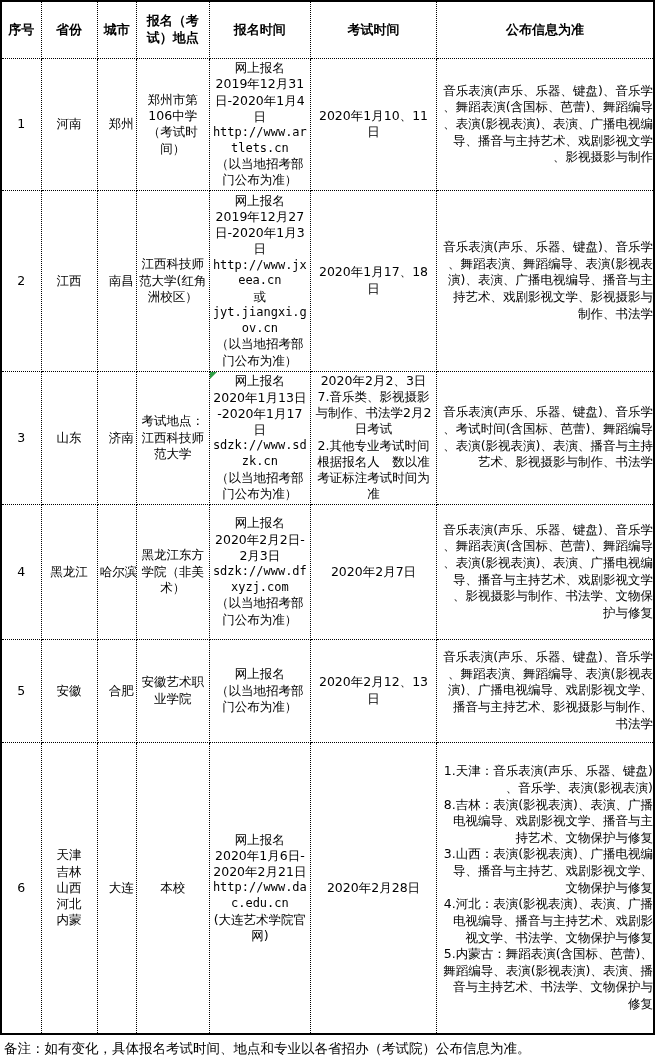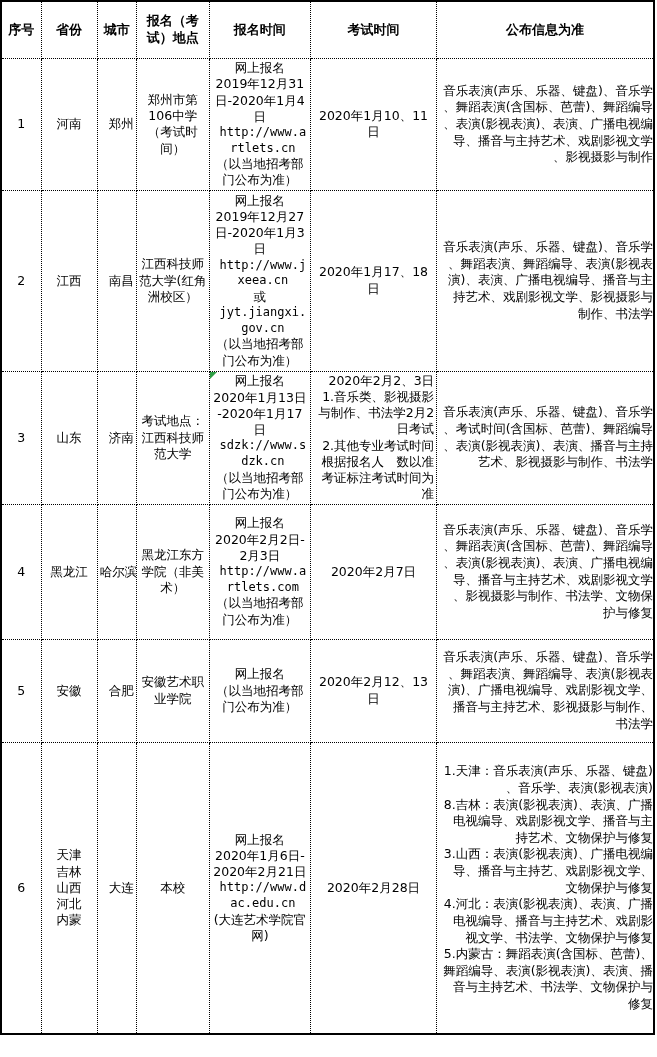--- a/index.html
+++ b/index.html
@@ -4,24 +4,24 @@
 <style>
   html,body{margin:0;padding:0;background:#fff;}
   body{width:657px;font-family:"DejaVu Sans",sans-serif;color:#000;}
   .page{width:561px;}
   table{border-collapse:collapse;table-layout:fixed;width:655px;border:2px solid #000;margin:0;}
   th,td{border:1px dotted #000;vertical-align:middle;text-align:center;
         font-size:12.5px;line-height:1.3;padding:1px 2px;overflow:hidden;}
   th{font-weight:bold;font-size:13px;height:56px;padding:0 1px;}
   td{position:relative;}
   .lines div{word-break:break-all;line-break:anywhere;}
-  .left{text-align:right;margin-top:20px;}
+  .left{text-align:center;margin-top:20px;}
   .majors{text-align:right;line-height:1.33;word-break:break-all;line-break:anywhere;padding:2px 0 2px 4px;}
   .city{white-space:nowrap;text-align:right;}
-  .mono{font-family:"DejaVu Sans Mono",monospace;font-size:12px;margin-left:6px;}
+  .mono{font-family:"DejaVu Sans Mono",monospace;font-size:12px;}
   .green-marker{position:absolute;top:0;left:0;width:0;height:0;
         border-top:7px solid #2e9e44;border-right:7px solid transparent;}
   .note{font-size:13.5px;padding:5px 2px 0 4px;text-align:left;line-height:1.3;}
 </style>
 </head>
 <body>
 
 <div class="page">
   <table>
     <colgroup id="cols">
@@ -82,34 +82,34 @@
           <td>考试地点：江西科技师范大学</td>
           <td class="lines">
             <div>网上报名</div>
             <div>2020年1月13日-2020年1月17日</div>
             <div class="mono">sdzk://www.sdzk.cn</div>
             <div>（以当地招考部门公布为准）</div>
             <span class="green-marker"></span>
           </td>
           <td class="left lines">
             <div>2020年2月2、3日</div>
-            <div>1.音乐类、影视摄影与制作、书法学2月2日考试</div>
+            <div>7.音乐类、影视摄影与制作、书法学2月2日考试</div>
             <div>2.其他专业考试时间根据报名人　数以准考证标注考试时间为准</div>
           </td>
           <td class="majors">音乐表演(声乐、乐器、键盘)、音乐学、考试时间(含国标、芭蕾)、舞蹈编导、表演(影视表演)、表演、播音与主持艺术、影视摄影与制作、书法学</td>
         </tr>
         <tr style="height: 135px;">
           <td>4</td>
           <td>黑龙江</td>
           <td class="city">哈尔滨</td>
           <td>黑龙江东方学院（非美术）</td>
           <td class="lines">
             <div>网上报名</div>
             <div>2020年2月2日-2月3日</div>
-            <div class="mono">http://www.artlets.com</div>
+            <div class="mono">sdzk://www.dfxyzj.com</div>
             <div>（以当地招考部门公布为准）</div>
           </td>
           <td>2020年2月7日</td>
           <td class="majors">音乐表演(声乐、乐器、键盘)、音乐学、舞蹈表演(含国标、芭蕾)、舞蹈编导、表演(影视表演)、表演、广播电视编导、播音与主持艺术、戏剧影视文学、影视摄影与制作、书法学、文物保护与修复</td>
         </tr>
         <tr style="height: 103px;">
           <td>5</td>
           <td>安徽</td>
           <td class="city">合肥</td>
           <td>安徽艺术职业学院</td>
@@ -141,13 +141,14 @@
           <td class="majors lines">
             <div>1.天津：音乐表演(声乐、乐器、键盘)、音乐学、表演(影视表演)</div>
             <div>8.吉林：表演(影视表演)、表演、广播电视编导、戏剧影视文学、播音与主持艺术、文物保护与修复</div>
             <div>3.山西：表演(影视表演)、广播电视编导、播音与主持艺、戏剧影视文学、文物保护与修复</div>
             <div>4.河北：表演(影视表演)、表演、广播电视编导、播音与主持艺术、戏剧影视文学、书法学、文物保护与修复</div>
             <div>5.内蒙古：舞蹈表演(含国标、芭蕾)、舞蹈编导、表演(影视表演)、表演、播音与主持艺术、书法学、文物保护与修复</div>
           </td>
         </tr>
       </tbody>
   </table>
+  <div class="note">备注：如有变化，具体报名考试时间、地点和专业以各省招办（考试院）公布信息为准。</div>
 </div>
 
 </body></html>

